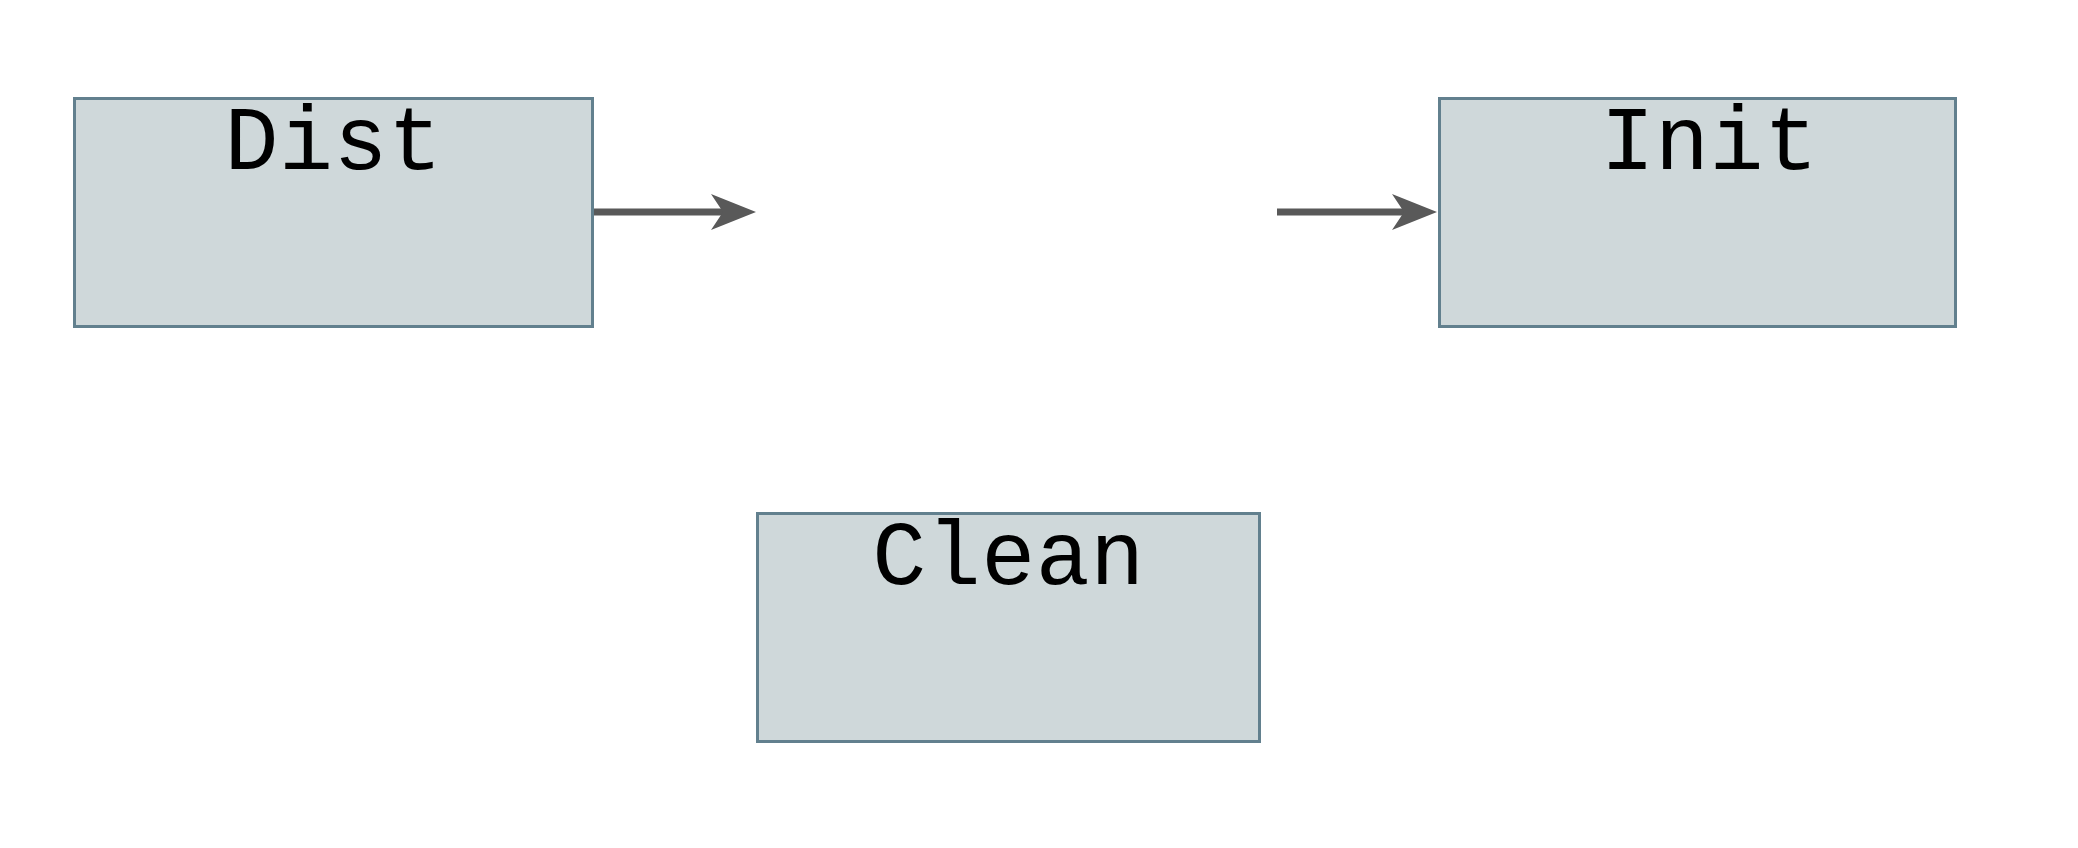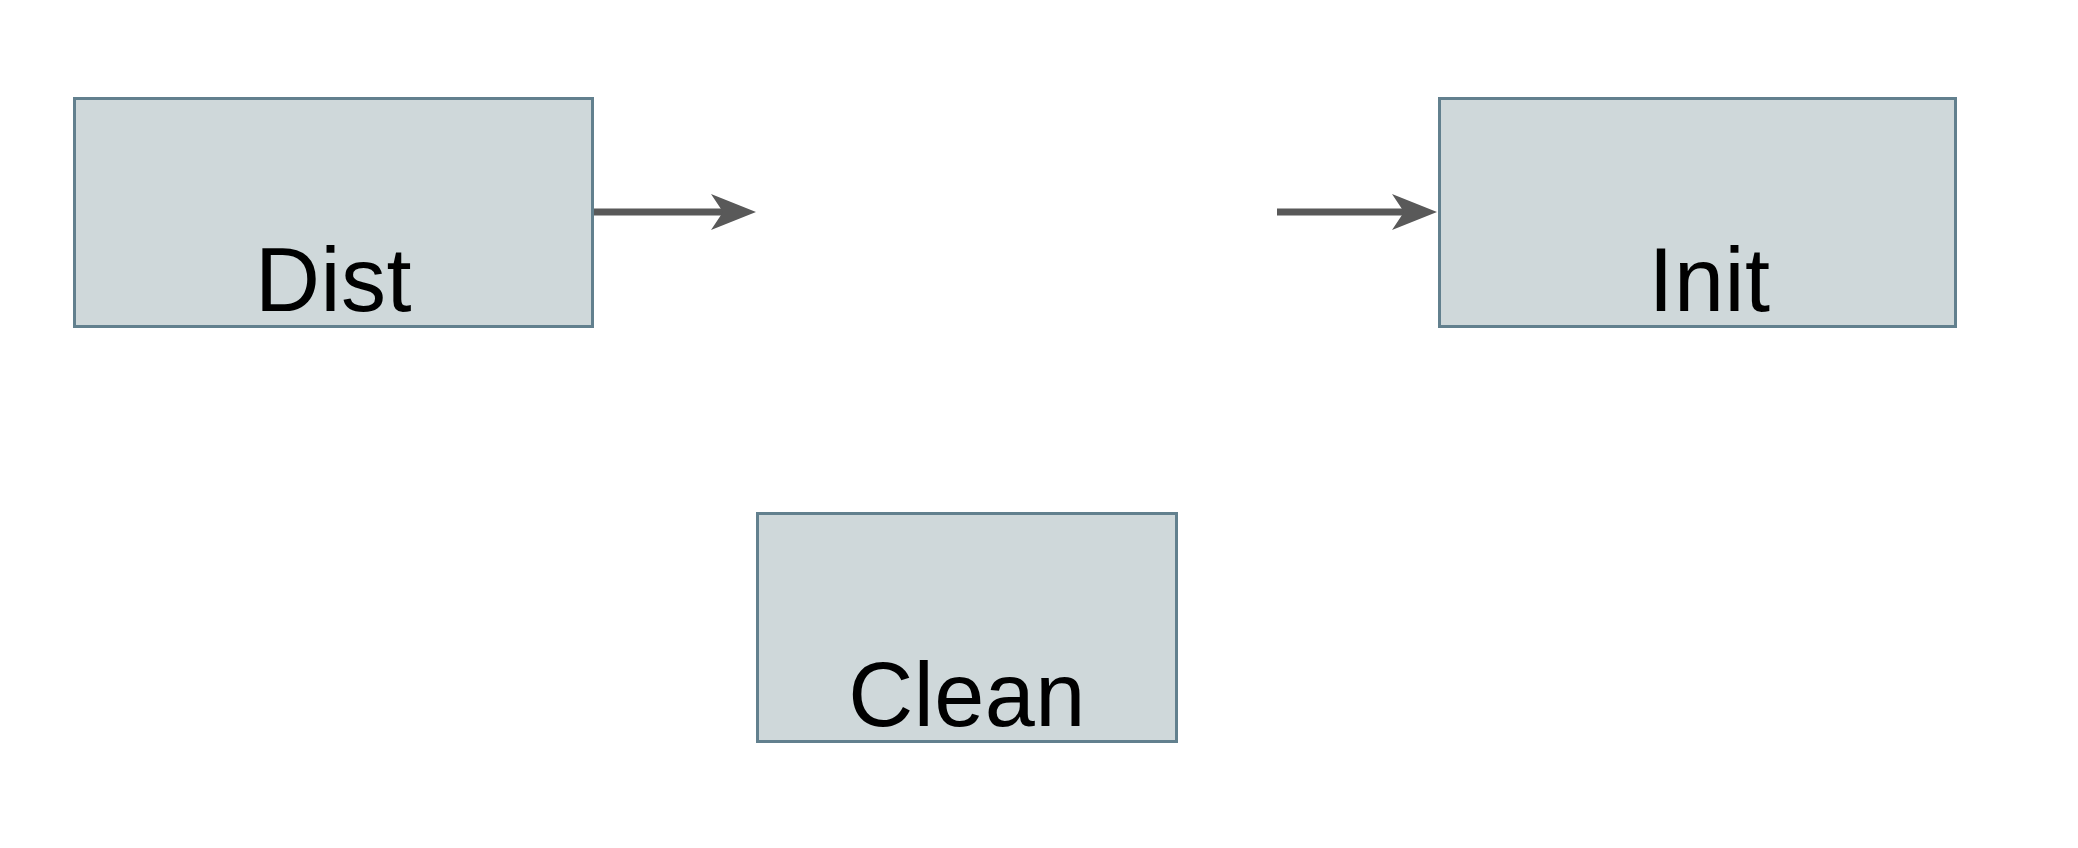--- a/index.html
+++ b/index.html
@@ -14,35 +14,36 @@
     background: var(--background, #ffffff);
     font-family: "Liberation Sans", "DejaVu Sans", sans-serif;
     overflow: hidden;
   }
   .node {
     position: absolute;
     box-sizing: border-box;
     background: var(--node_fill, #cfd8da);
     border: 3px solid var(--node_border, #62808e);
     display: flex;
-    align-items: flex-end;
+    align-items: flex-start;
     justify-content: center;
+    font-family: Liberation Mono, monospace;
   }
   .node .label {
     color: var(--text_color, #000000);
     font-size: 90px;
     font-weight: 400;
     line-height: 1;
     letter-spacing: 0.5px;
     white-space: nowrap;
   }
   .node-dist    { left: 73px;   top: 97px;  width: 521px; height: 231px; }
   .node-compile { left: 757px;  top: 97px;  width: 520px; height: 231px; }
   .node-init    { left: 1438px; top: 97px;  width: 519px; height: 231px; padding-left: 24px; }
-  .node-clean   { left: 756px;  top: 512px; width: 422px; height: 231px; }
+  .node-clean   { left: 756px;  top: 512px; width: 505px; height: 231px; }
   .edges {
     position: absolute;
     left: 0;
     top: 0;
     width: 2078px;
     height: 848px;
     pointer-events: none;
   }
   .edges line {
     stroke: var(--arrow_color, #595959);

